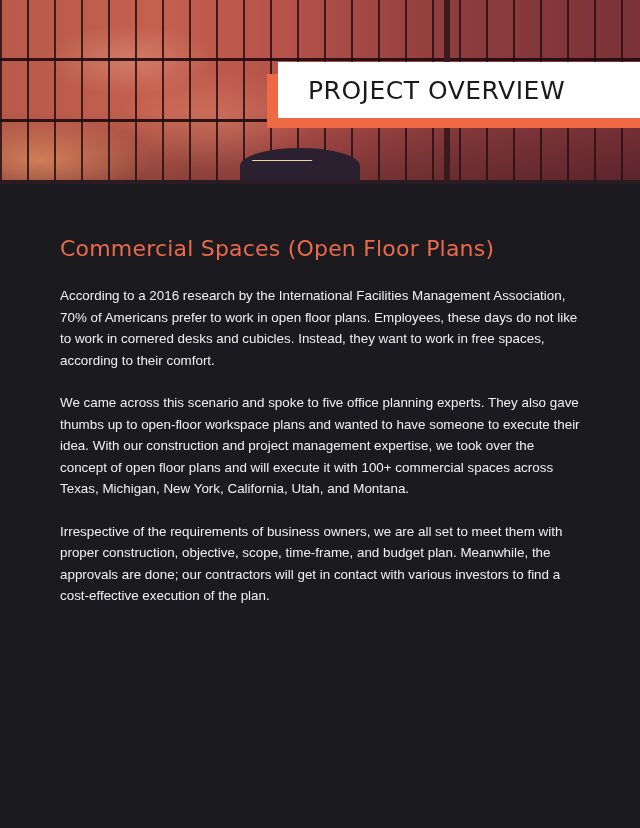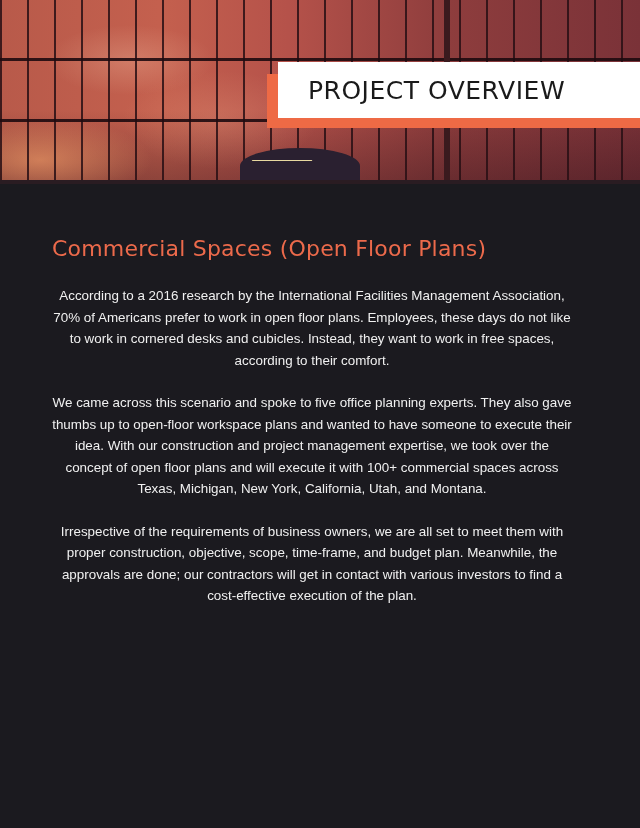--- a/index.html
+++ b/index.html
@@ -50,29 +50,29 @@
     }
     .title-box {
       position: absolute; left: 278px; top: 62px; width: 362px; height: 56px; background: #ffffff;
       display: flex; align-items: center; text-align: center;
     }
     .title-box h1 {
       margin: 0 0 0 30px; font-family: "DejaVu Sans", sans-serif; font-weight: normal;
       font-size: 25px; letter-spacing: 0.5px; color: #1a1a1a;
     }
     .content {
-      position: absolute; left: 52px; top: 236px; width: 520px;
+      position: absolute; left: 60px; top: 236px; width: 520px;
     }
     .content h2 {
       margin: 0 0 24px 0; font-family: "DejaVu Sans", sans-serif; font-weight: normal;
       font-size: 22px; color: #ec6a4b; letter-spacing: 0.2px;
     }
     .content p {
       margin: 0 0 21px 0; color: #f0f0f0; font-family: "Liberation Sans", sans-serif;
-      font-size: 13.4px; line-height: 21.5px; text-align: center;
+      font-size: 13.4px; line-height: 21.5px;
     }
   </style>
 </head>
 <body>
 
 <div class="banner">
   <div class="glow"></div>
   <div class="vlines"></div>
   <div class="hlines"></div>
   <div class="column"></div>

